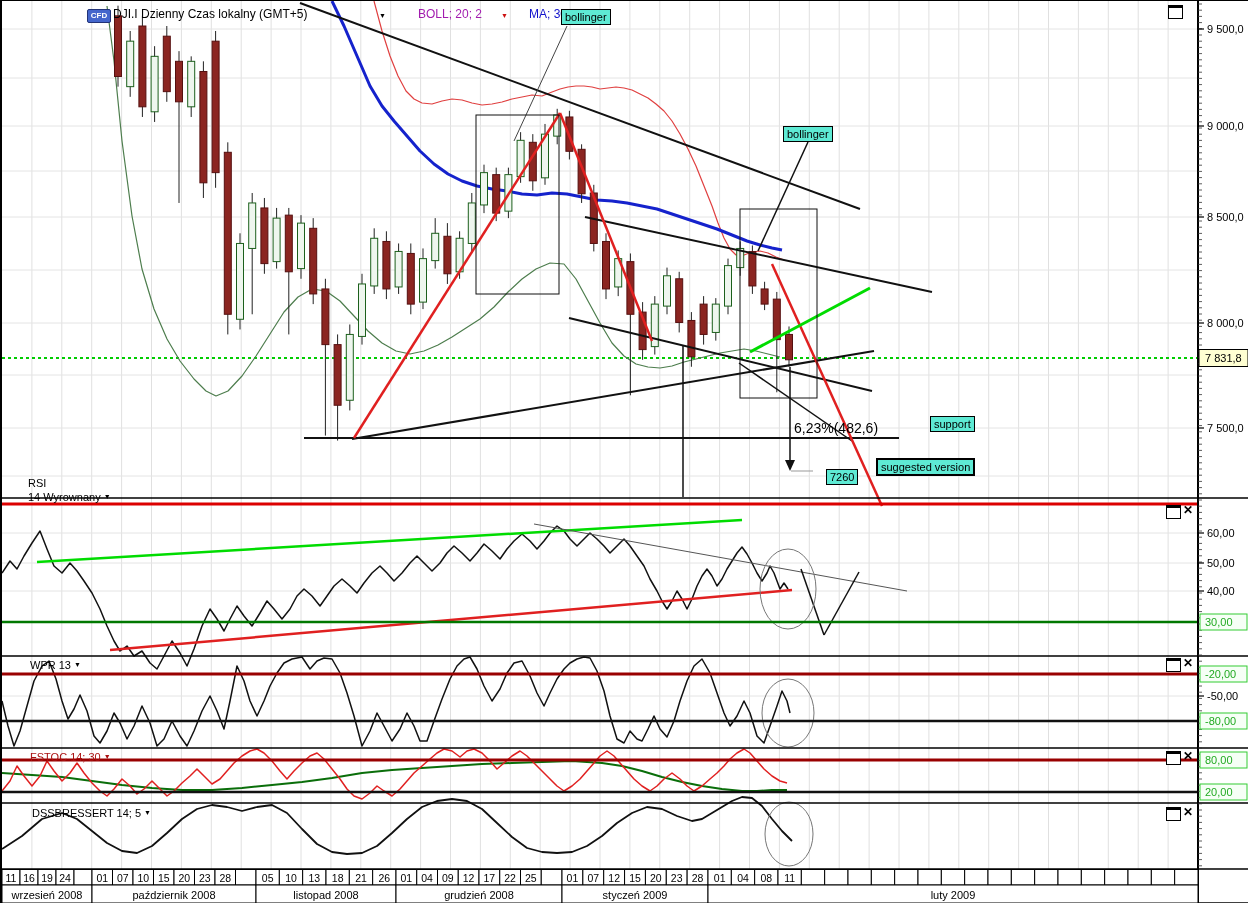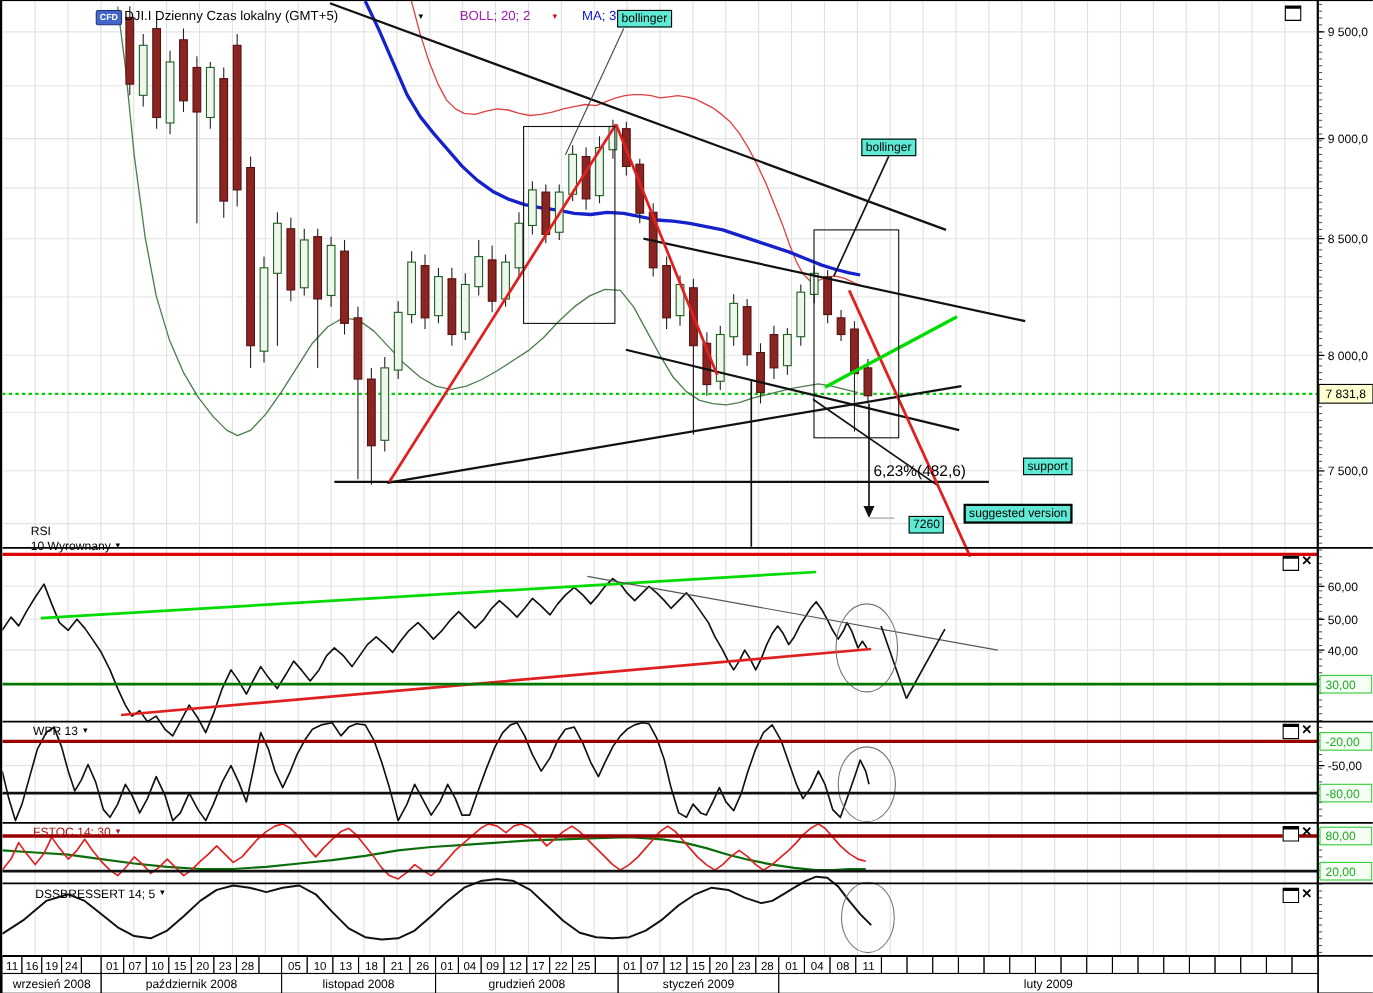--- a/index.html
+++ b/index.html
@@ -545,21 +545,21 @@
 
     <div class="tan" style="left:559px;top:8px;">bollinger</div>
     <div class="tan" style="left:781px;top:125px;">bollinger</div>
     <div class="tan" style="left:928px;top:415px;">support</div>
     <div class="tan thick" style="left:874px;top:457px;">suggested version</div>
     <div class="tan" style="left:783px;top:468px;margin-left:41px;">7260</div>
     <div class="measure" style="left:792px;top:419px;">6,23%(482,6)</div>
 
     <div class="phead" style="left:26px;top:476px;">
       <div>RSI</div>
-      <div><span>10 Wyrownany</span>
+      <div><span>14 Wyrownany</span>
            <span class="caret">▼</span></div>
     </div>
     <div class="phead" style="left:28px;top:657px;">
       <span>WPR 13</span>
       <span class="caret">▼</span>
     </div>
     <div class="phead" style="left:28px;top:749px;color:#aa1111;">
       <span>FSTOC 14; 30</span>
       <span class="caret">▼</span>
     </div>

